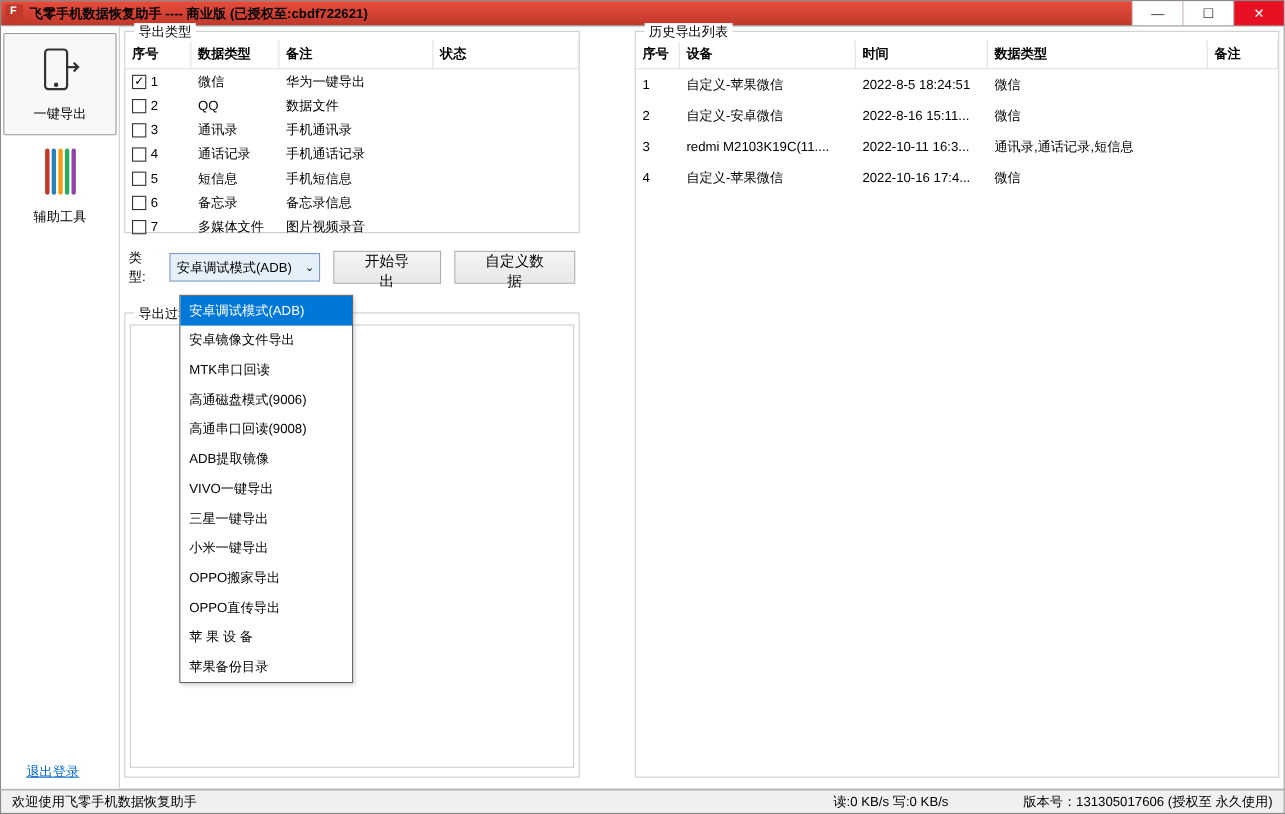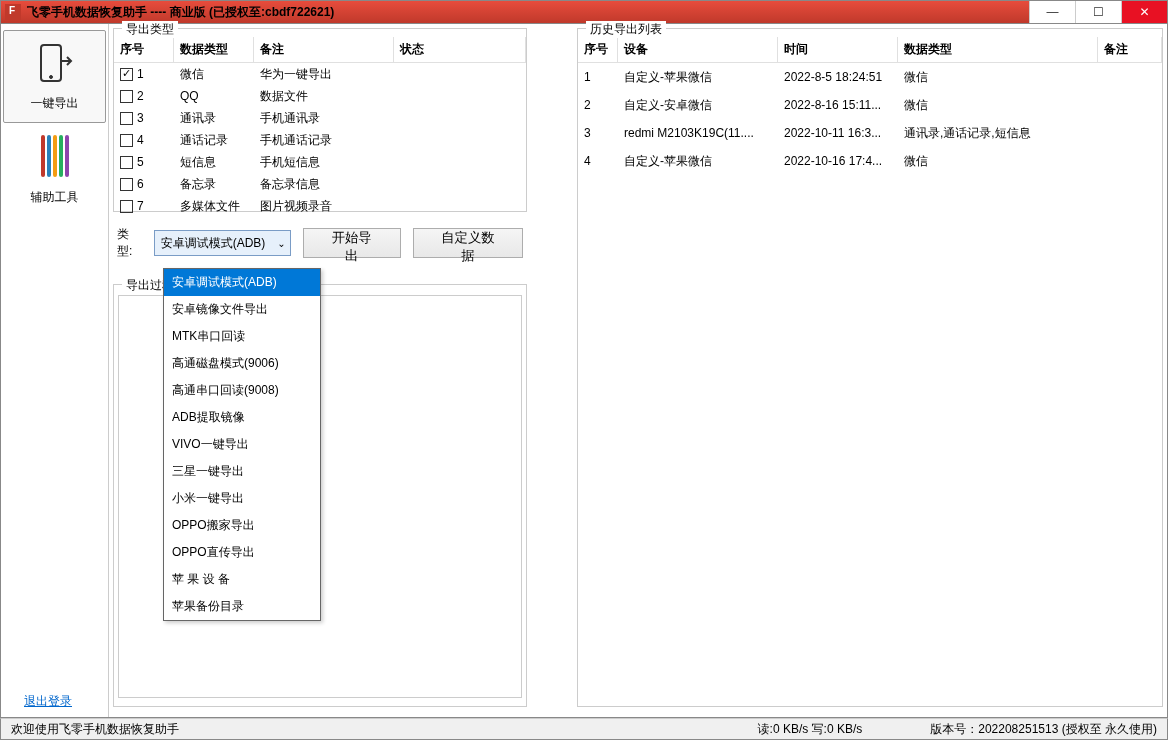--- a/index.html
+++ b/index.html
@@ -444,14 +444,14 @@
     <div class="dropdown-item">OPPO直传导出</div>
     <div class="dropdown-item">苹 果 设 备</div>
     <div class="dropdown-item">苹果备份目录</div>
   </div>
 
 <div class="statusbar">
   <span class="statusbar-section">欢迎使用飞零手机数据恢复助手</span>
   <span class="statusbar-spacer"></span>
   <span class="statusbar-section">读:0 KB/s  写:0 KB/s</span>
   <span style="width:60px"></span>
-  <span class="statusbar-section">版本号：202208251513   (授权至 永久使用)</span>
+  <span class="statusbar-section">版本号：131305017606   (授权至 永久使用)</span>
 </div>
 
 </body></html>

